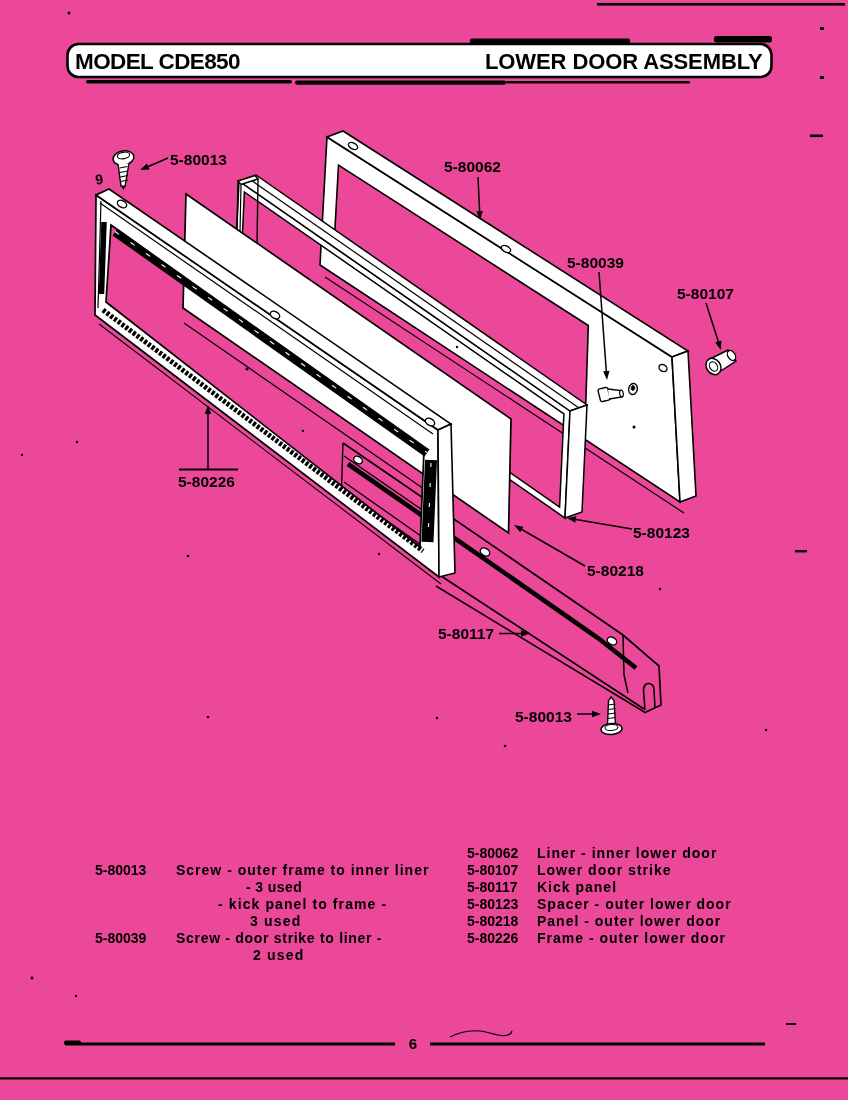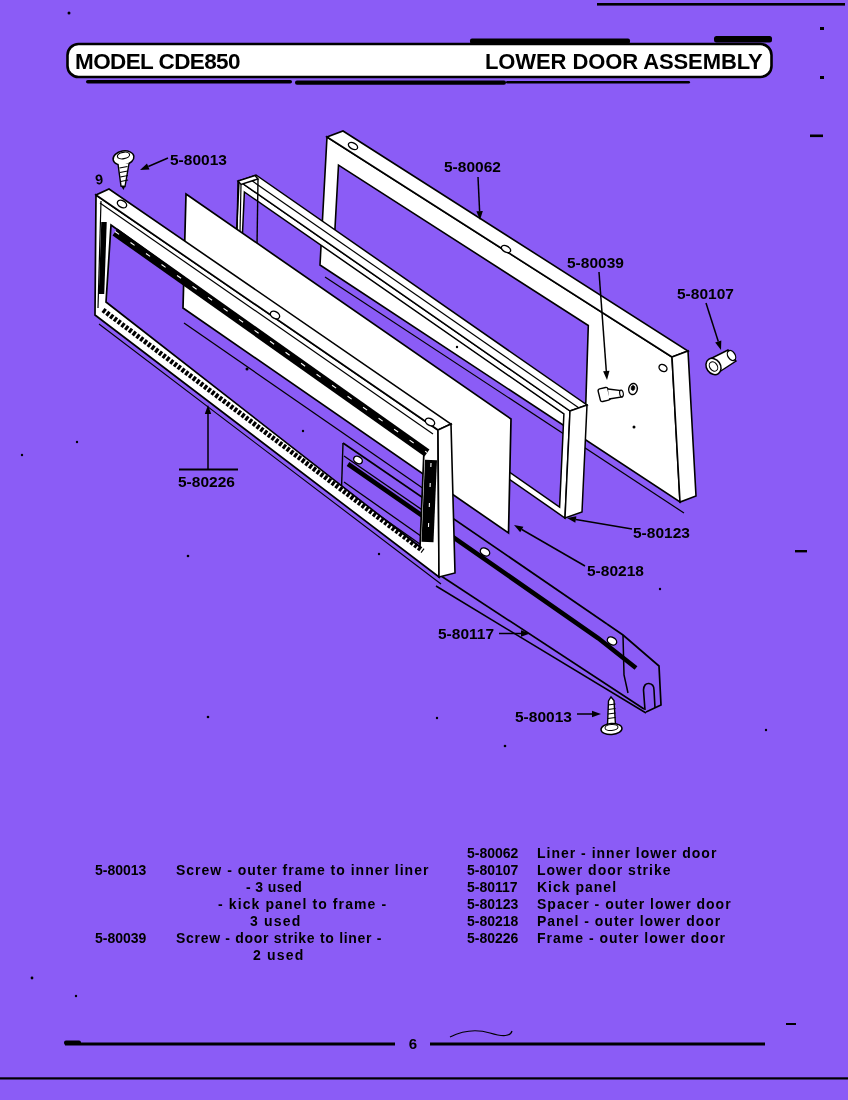--- a/index.html
+++ b/index.html
@@ -1,14 +1,14 @@
 <!DOCTYPE html>
 <html><head><meta charset="utf-8"><style>
 html,body{margin:0;padding:0;background:#fff;}
-#page{position:relative;width:848px;height:1100px;background:#8b5cf6;overflow:hidden;
+#page{position:relative;width:848px;height:1100px;background:#ec4899;overflow:hidden;
 font-family:"Liberation Sans",sans-serif;}
 svg text{font-family:"Liberation Sans",sans-serif;fill:#000;}
 </style></head><body>
 <div id="page">
 <svg width="848" height="1100" viewBox="0 0 848 1100">
 <rect x="67.5" y="44" width="704" height="33" rx="11" fill="#fff" stroke="#000" stroke-width="2.6"></rect>
 <rect x="470" y="38.5" width="160" height="5.5" rx="2" fill="#000"></rect>
 <rect x="714" y="36" width="58" height="6.5" rx="2.5" fill="#000"></rect>
 <rect x="86" y="80" width="206" height="3.6" rx="1.8" fill="#000"></rect>
 <rect x="295" y="80.5" width="211" height="4.2" rx="2" fill="#000"></rect>

